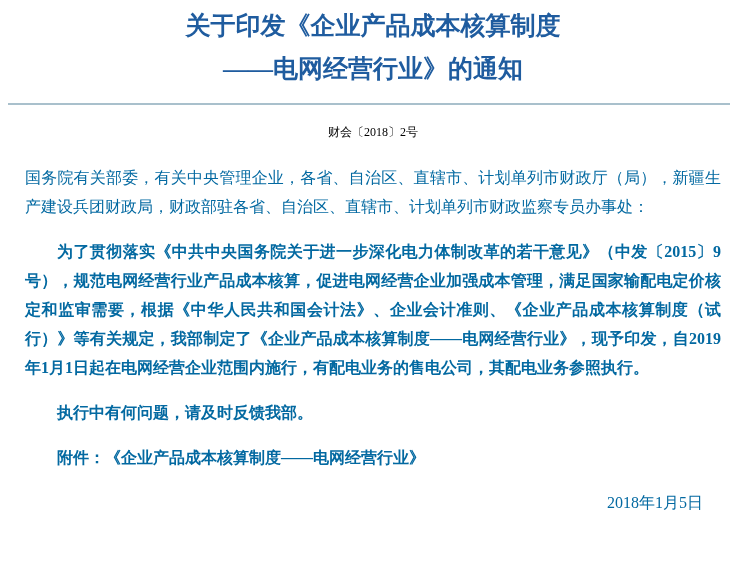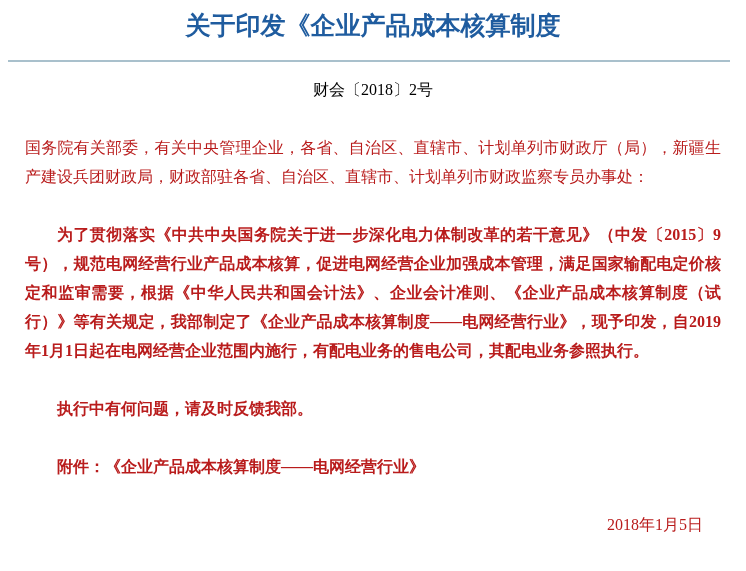--- a/index.html
+++ b/index.html
@@ -35,50 +35,51 @@
   }
   .divider {
     height: 2px;
     background: #a9c0cc;
     border: none;
     margin: 0 16px 0 8px;
   }
   .doc-number {
     margin: 13px 0 16px 0;
     text-align: center;
-    font-size: 16px;
+    font-size: 12px;
     line-height: 29px;
     color: #000000;
   }
   .content {
     padding: 0 25px;
   }
   .content p {
-    margin: 29px 0;
+    margin: 16px 0;
     font-size: 16px;
     line-height: 29px;
     text-align: justify;
-    color: #b91c1c;
+    color: #0369a1;
   }
   .content p.indent {
     text-indent: 2em;
     font-weight: bold;
   }
   .content p.signature {
     text-align: right;
     margin-right: 18px;
   }
 </style>
 </head>
 <body>
 
 <div class="document">
 
   <h1 class="doc-title">
     <span class="title-line">关于印发《企业产品成本核算制度</span>
+    <span class="title-line">——电网经营行业》的通知</span>
   </h1>
 
   <div class="divider"></div>
 
   <div class="doc-number">财会〔2018〕2号</div>
 
   <div class="content">
 
     <p>国务院有关部委，有关中央管理企业，各省、自治区、直辖市、计划单列市财政厅（局），新疆生产建设兵团财政局，财政部驻各省、自治区、直辖市、计划单列市财政监察专员办事处：</p>
 

